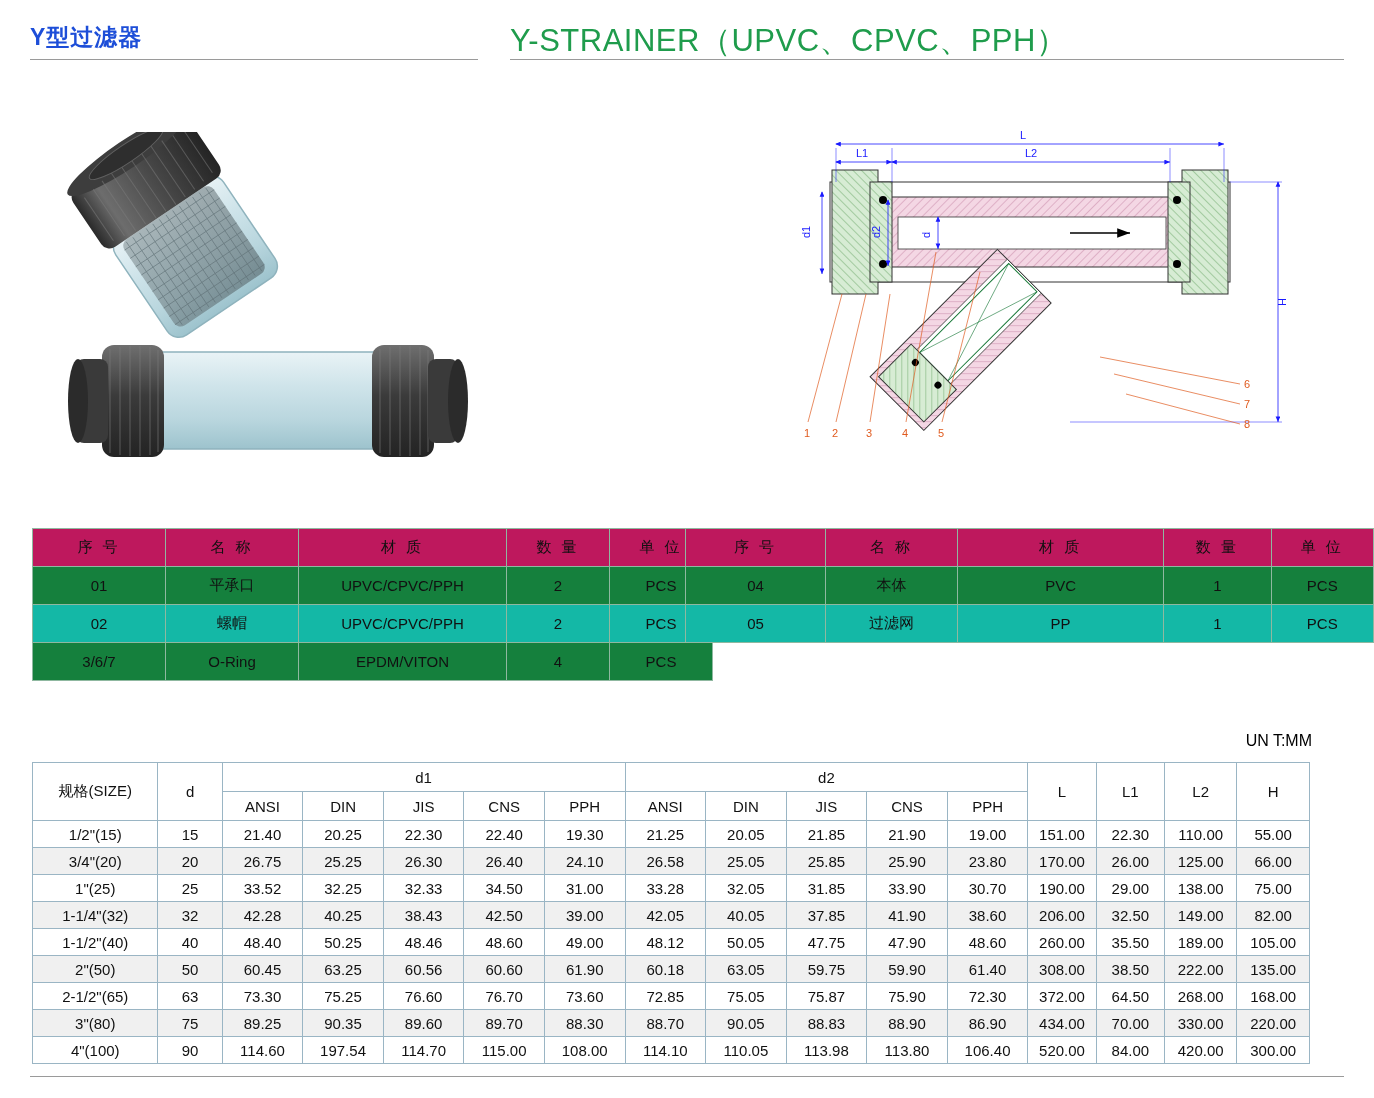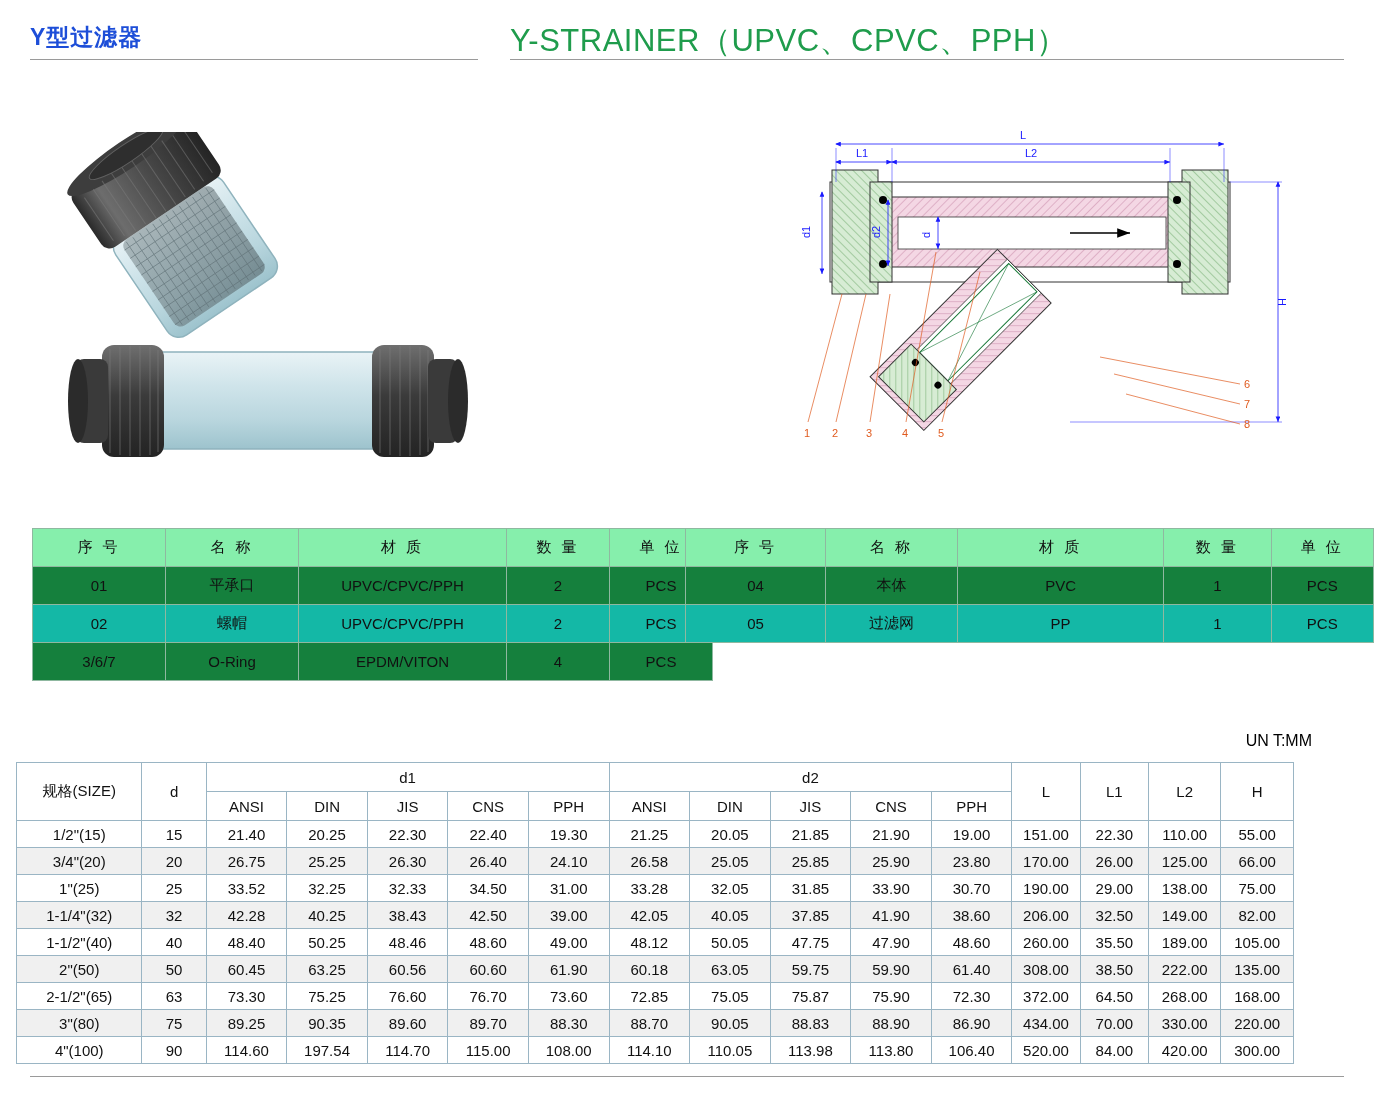--- a/index.html
+++ b/index.html
@@ -91,21 +91,21 @@
   .parts-table.left  { left: 32px;  top: 528px; }
   .parts-table.right { left: 685px; top: 528px; }
   .parts-table th, .parts-table td {
     border: 1px solid #8fb8a0;
     text-align: center;
     height: 37px;
     padding: 0 6px;
     white-space: nowrap;
   }
   .parts-table th {
-    background: #86efac;
+    background: #be185d;
     font-weight: normal;
     letter-spacing: 3px;
   }
   .parts-table tr.alt td { background: #14b8a6; }
   .parts-table td { background: #15803d; }
 
   .col-no   { width: 120px; }
   .col-name { width: 120px; }
   .col-mat  { width: 195px; }
   .col-qty  { width: 90px;  }
@@ -122,21 +122,21 @@
     position: absolute;
     right: 62px;
     top: 732px;
     font-size: 16px;
     color: #000000;
   }
 
   
   .dim-wrap {
     position: absolute;
-    left: 16px;
+    left: 32px;
     top: 762px;
     width: 1043px;
   }
   table.dim {
     border-collapse: collapse;
     font-size: 15px;
     width: 1278px;
   }
   table.dim th, table.dim td {
     border: 1px solid #9ab5c4;

